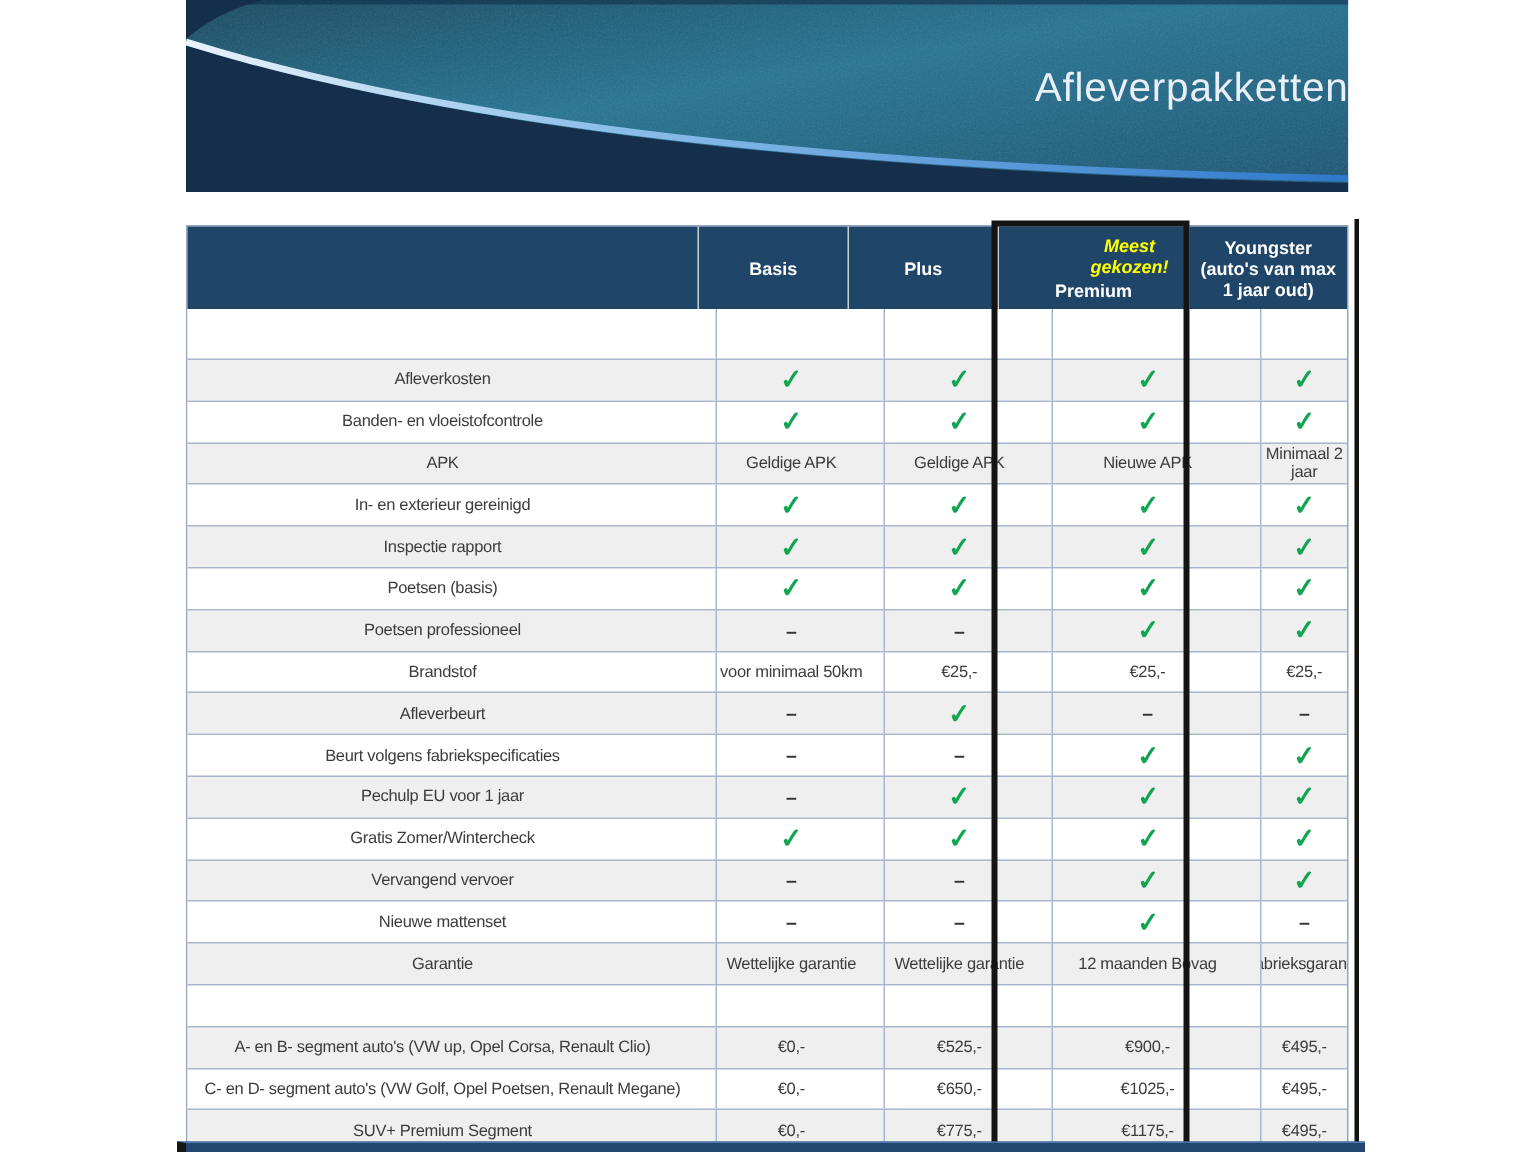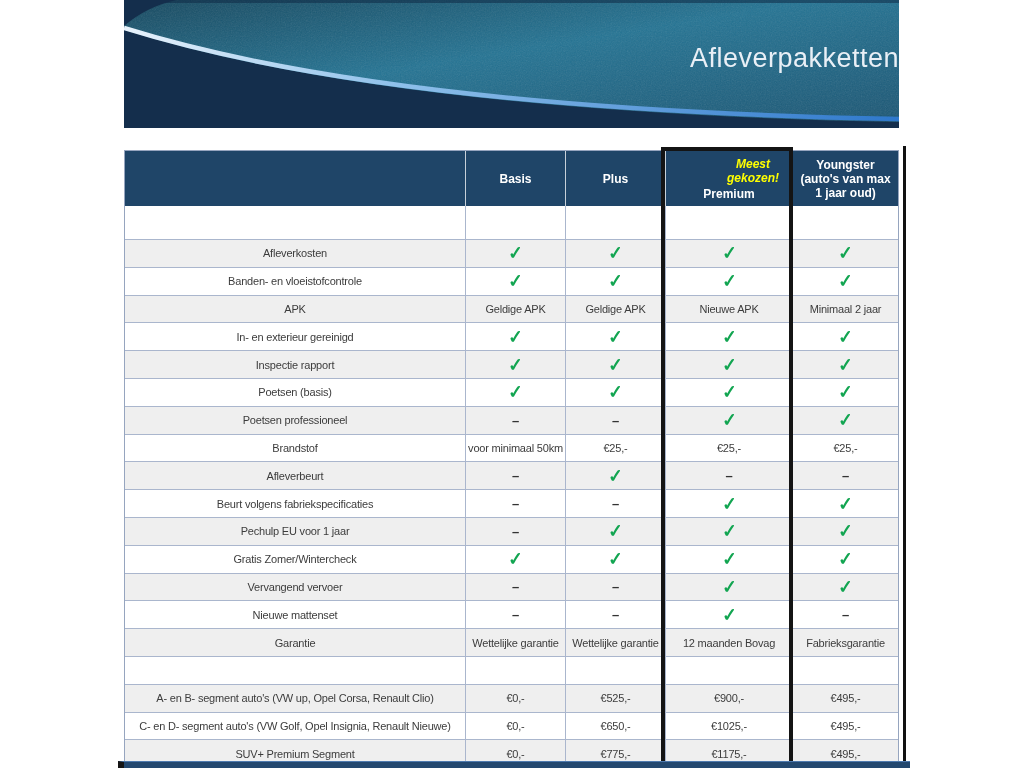--- a/index.html
+++ b/index.html
@@ -31,21 +31,21 @@
   .th{
     display:flex;flex-direction:column;align-items:center;justify-content:center;
     color:#ffffff;font-size:12px;font-weight:bold;text-align:center;line-height:14px;
     border-left:1px solid rgba(255,255,255,.75);padding:0 4px;box-sizing:border-box;
   }
   .th.first{border-left:none;}
   .badge{color:var(--badge_yellow);font-style:italic;font-weight:bold;font-size:12px;margin-bottom:2px;margin-left:48px;}
 
   .row{
     display:grid;grid-template-columns:340px 100px 100px 127px 1fr;
-    height:27.8px;border-top:1px solid var(--grid_line);box-sizing:border-box;background:#ffffff;
+    height:27.8px;border-top:1px solid var(--grid_line);box-sizing:border-box;background:#ffffff;gap:12px;
   }
   #tbody .row:nth-child(even){background:var(--row_alt);}
   #tbody .row:first-child{height:33px;border-top:none;}
   .cell{
     display:flex;align-items:center;justify-content:center;text-align:center;
     font-size:11px;color:#3c3c3c;border-left:1px solid var(--grid_line);
     box-sizing:border-box;overflow:hidden;padding:0 2px;letter-spacing:-.2px;line-height:12px;
   }
   .cell.label-col{border-left:none;}
   .check{
@@ -364,21 +364,21 @@
             <span>€525,-</span>
           </div>
           <div class="cell val-col">
             <span>€900,-</span>
           </div>
           <div class="cell val-col">
             <span>€495,-</span>
           </div>
         </div>
         <div class="row">
-          <div class="cell label-col">C- en D- segment auto's (VW Golf, Opel Insignia, Renault Nieuwe)</div>
+          <div class="cell label-col">C- en D- segment auto's (VW Golf, Opel Poetsen, Renault Megane)</div>
           <div class="cell val-col">
             <span>€0,-</span>
           </div>
           <div class="cell val-col">
             <span>€650,-</span>
           </div>
           <div class="cell val-col">
             <span>€1025,-</span>
           </div>
           <div class="cell val-col">

